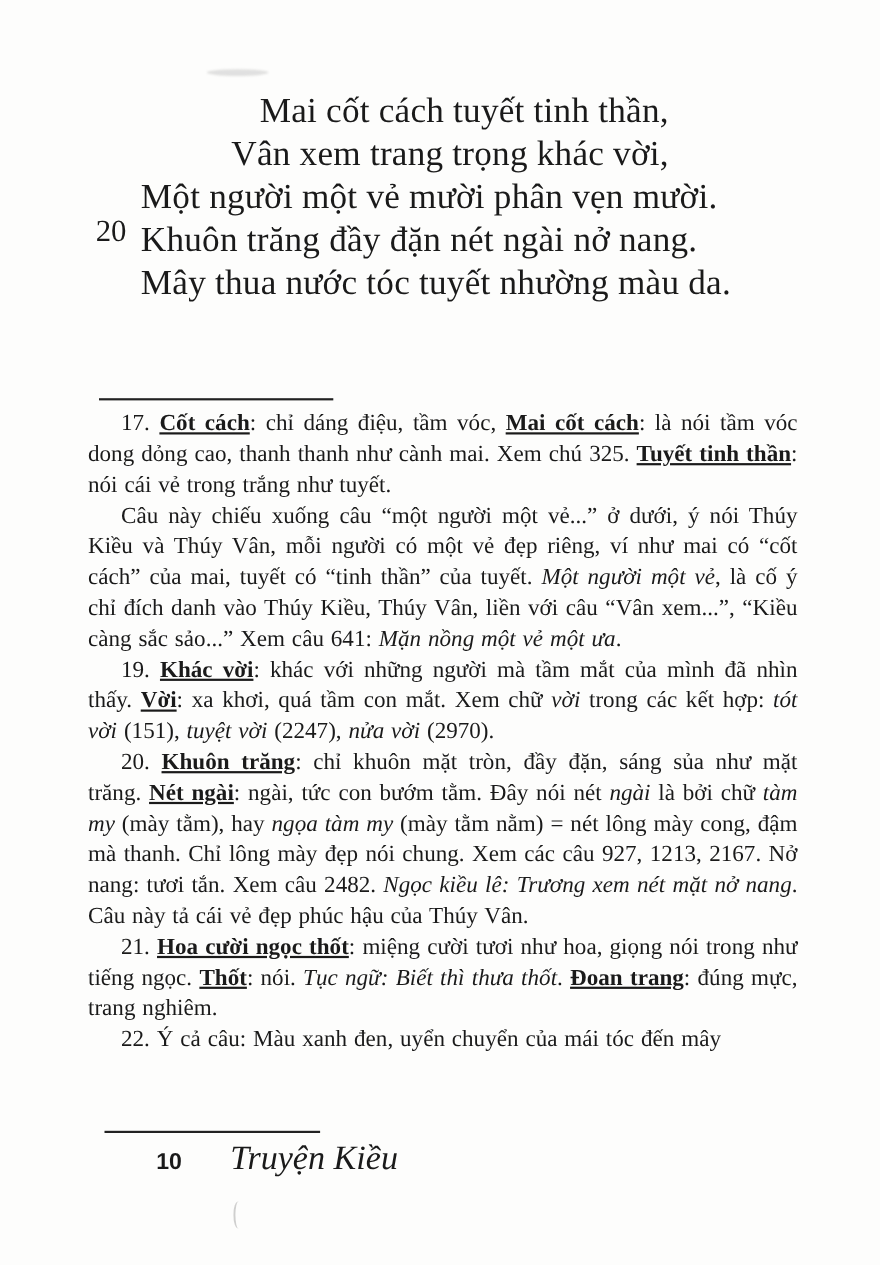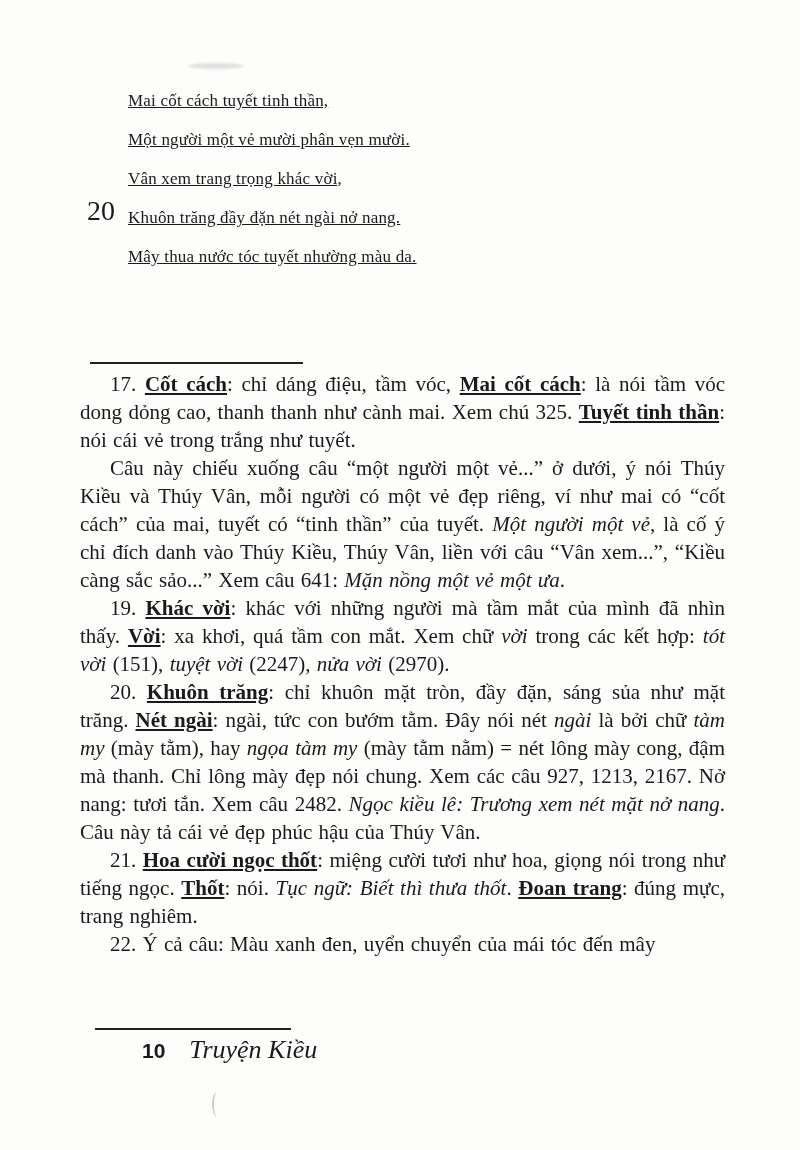--- a/index.html
+++ b/index.html
@@ -18,25 +18,24 @@
   .page {
     position: absolute;
     inset: 0;
   }
   
   .verse-block {
     position: absolute;
     left: 128px;
     top: 81px;
     width: 480px;
-    text-align: left;
-    font-size: 17px;
+    text-align: right;
+    font-size: 32px;
     line-height: 39px;
     letter-spacing: 0.2px;
-    text-decoration: underline;
   }
   .verse-line {
     white-space: nowrap;
   }
   .verse-line-number {
     position: absolute;
     left: 87px;
     top: 199px;
     font-size: 28px;
     line-height: 24px;
@@ -85,22 +84,22 @@
     white-space: nowrap;
   }
   .page-num {
     font-family: "Liberation Sans", sans-serif;
     font-weight: bold;
     font-size: 21px;
     margin-left: 47px;
   }
   .book-title {
     font-style: italic;
-    font-size: 26px;
-    margin-left: 24px;
+    font-size: 31px;
+    margin-left: 44px;
   }
   
   .smudge-top {
     position: absolute;
     left: 188px;
     top: 63px;
     width: 56px;
     height: 6px;
     border-radius: 50%;
     background: rgba(150,150,150,0.28);
@@ -121,22 +120,22 @@
 <body>
 
 <div class="page">
 
   <div class="smudge-top"></div>
 
   <div class="verse-line-number">20</div>
 
   <div class="verse-block" id="verse-lines">
       <div class="verse-line">Mai cốt cách tuyết tinh thần,</div>
+      <div class="verse-line">Vân xem trang trọng khác vời,</div>
       <div class="verse-line">Một người một vẻ mười phân vẹn mười.</div>
-      <div class="verse-line">Vân xem trang trọng khác vời,</div>
       <div class="verse-line">Khuôn trăng đầy đặn nét ngài nở nang.</div>
       <div class="verse-line">Mây thua nước tóc tuyết nhường màu da.</div>
     </div>
 
   <div class="fn-separator"></div>
 
   <div class="footnotes" id="footnotes">
       <p class="fn-para"><span class="seg-n">17. </span><span class="seg-b">Cốt cách</span><span class="seg-n">: chỉ dáng điệu, tầm vóc, </span><span class="seg-b">Mai cốt cách</span><span class="seg-n">: là nói tầm vóc dong dỏng cao, thanh thanh như cành mai. Xem chú 325. </span><span class="seg-b">Tuyết tinh thần</span><span class="seg-n">: nói cái vẻ trong trắng như tuyết.</span></p>
       <p class="fn-para"><span class="seg-n">Câu này chiếu xuống câu “một người một vẻ...” ở dưới, ý nói Thúy Kiều và Thúy Vân, mỗi người có một vẻ đẹp riêng, ví như mai có “cốt cách” của mai, tuyết có “tinh thần” của tuyết. </span><span class="seg-i">Một người một vẻ</span><span class="seg-n">, là cố ý chỉ đích danh vào Thúy Kiều, Thúy Vân, liền với câu “Vân xem...”, “Kiều càng sắc sảo...” Xem câu 641: </span><span class="seg-i">Mặn nồng một vẻ một ưa</span><span class="seg-n">.</span></p>
       <p class="fn-para"><span class="seg-n">19. </span><span class="seg-b">Khác vời</span><span class="seg-n">: khác với những người mà tầm mắt của mình đã nhìn thấy. </span><span class="seg-b">Vời</span><span class="seg-n">: xa khơi, quá tầm con mắt. Xem chữ </span><span class="seg-i">vời</span><span class="seg-n"> trong các kết hợp: </span><span class="seg-i">tót vời</span><span class="seg-n"> (151), </span><span class="seg-i">tuyệt vời</span><span class="seg-n"> (2247), </span><span class="seg-i">nửa vời</span><span class="seg-n"> (2970).</span></p>

